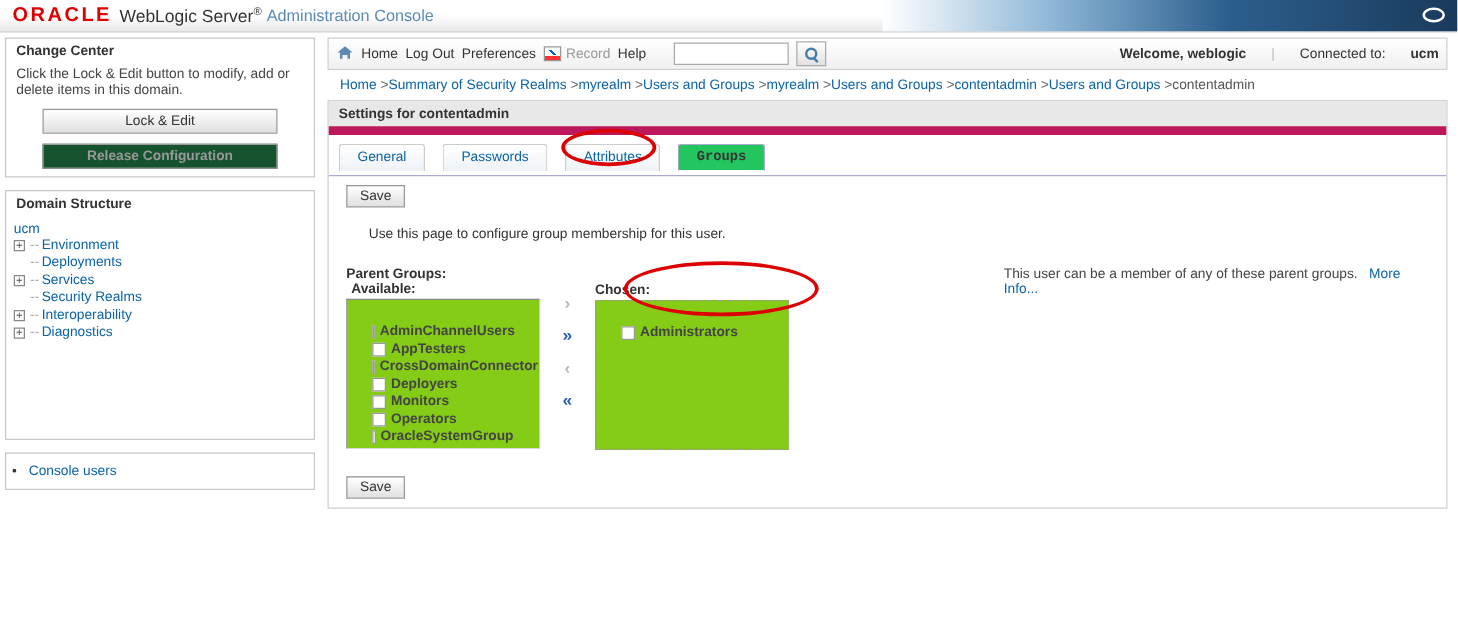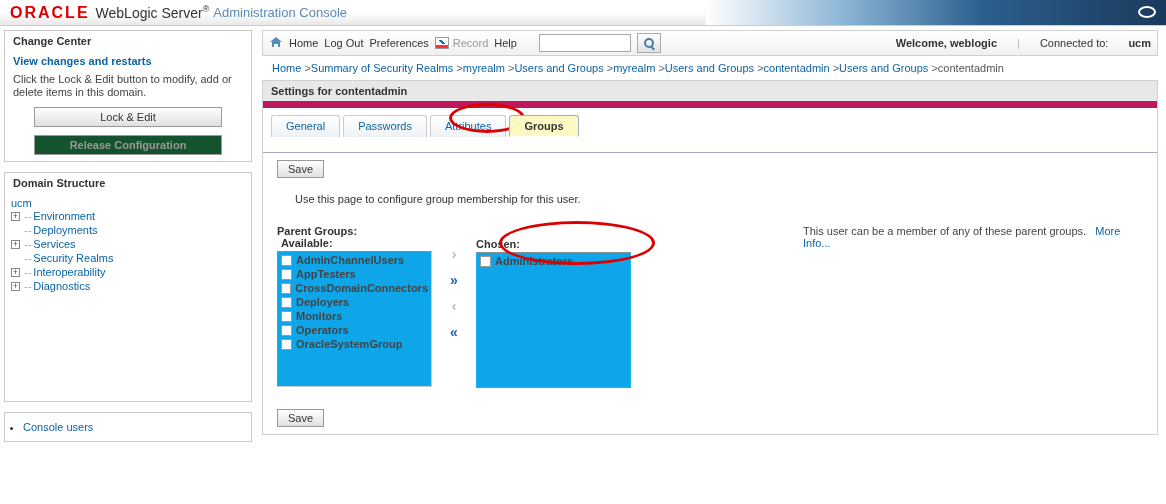--- a/index.html
+++ b/index.html
@@ -202,42 +202,43 @@
   }
   .settings-title {
     background: #e8e8e8;
     font-weight: bold;
     padding: 4px 8px;
     border-bottom: 7px solid #be185d;
   }
   .tabs {
     display:flex;
     border-bottom: 1px solid #aac;
-    padding: 6px 8px 16px 8px;
-    gap:1px;
+    padding: 6px 8px 4px 8px;
+    gap:12px;
   }
   .tab {
     border: 1px solid #ccc;
     border-bottom: none;
     background: linear-gradient(to bottom,#fff,#eef2f6);
     padding: 4px 14px;
     margin-right: 2px;
     color: #0b63a5;
     cursor:pointer;
     border-radius: 3px 3px 0 0;
     position:relative;
     top:1px;
   }
   .tab.active {
-    background: #fef9c3;
+    background: #22c55e;
     color: #333;
     font-weight: bold;
     border-color: #aac;
     border-bottom: 1px solid #fff;
     z-index:2;
+    font-family:Liberation Mono, monospace;
   }
   .tab-body {
     padding: 10px 14px;
   }
   .save-btn {
     border:1px solid #999;
     background: linear-gradient(to bottom,#fff,#e0e0e0);
     padding: 2px 10px;
     cursor:pointer;
   }
@@ -251,24 +252,24 @@
     gap: 12px;
     align-items:flex-start;
   }
   .shuttle-col { }
   .shuttle-label { font-weight: bold; }
   .shuttle-list {
     border: 1px solid #888;
     border-right-color:#ccc;
     border-bottom-color:#ccc;
     width: 155px;
-    height: 136px;
+    height: 120px;
     overflow-y: scroll;
-    background:#0ea5e9;
-    padding:1px;
+    background:#84cc16;
+    padding:18px;
     margin-top:2px;
   }
   .shuttle-list.chosen {
     border-style: dotted;
     border-width: 1px;
     border-color:#999;
     overflow:hidden;
   }
   .shuttle-item {
     display:flex; align-items:center; gap:4px;
@@ -314,33 +315,30 @@
   <div class="header-grad"></div>
   <div class="header-oval"></div>
 </div>
 
 <div class="layout">
 
   <div class="left-col">
 
     <div class="panel">
       <div class="panel-title">Change Center</div>
-      <div class="panel-link-row">
-        <a class="blue-link">View changes and restarts</a>
-      </div>
       <div class="panel-text">Click the Lock &amp; Edit button to modify, add or delete items in this domain.</div>
       <div class="btn-row">
         <span class="btn btn-wide">Lock &amp; Edit</span>
       </div>
       <div class="btn-row">
         <span class="btn btn-wide btn-disabled">Release Configuration</span>
       </div>
     </div>
 
-    <div class="panel" style="height:230px;">
+    <div class="panel" style="height:200px;">
       <div class="panel-title">Domain Structure</div>
       <div class="tree">
         <div class="tree-root">ucm</div>
         <div id="tree-items">
             <div class="tree-item">
               <span class="tree-icon">+</span>
               <span class="tree-dash">--</span>
               <span class="tree-label">Environment</span>
             </div>
             <div class="tree-item">

